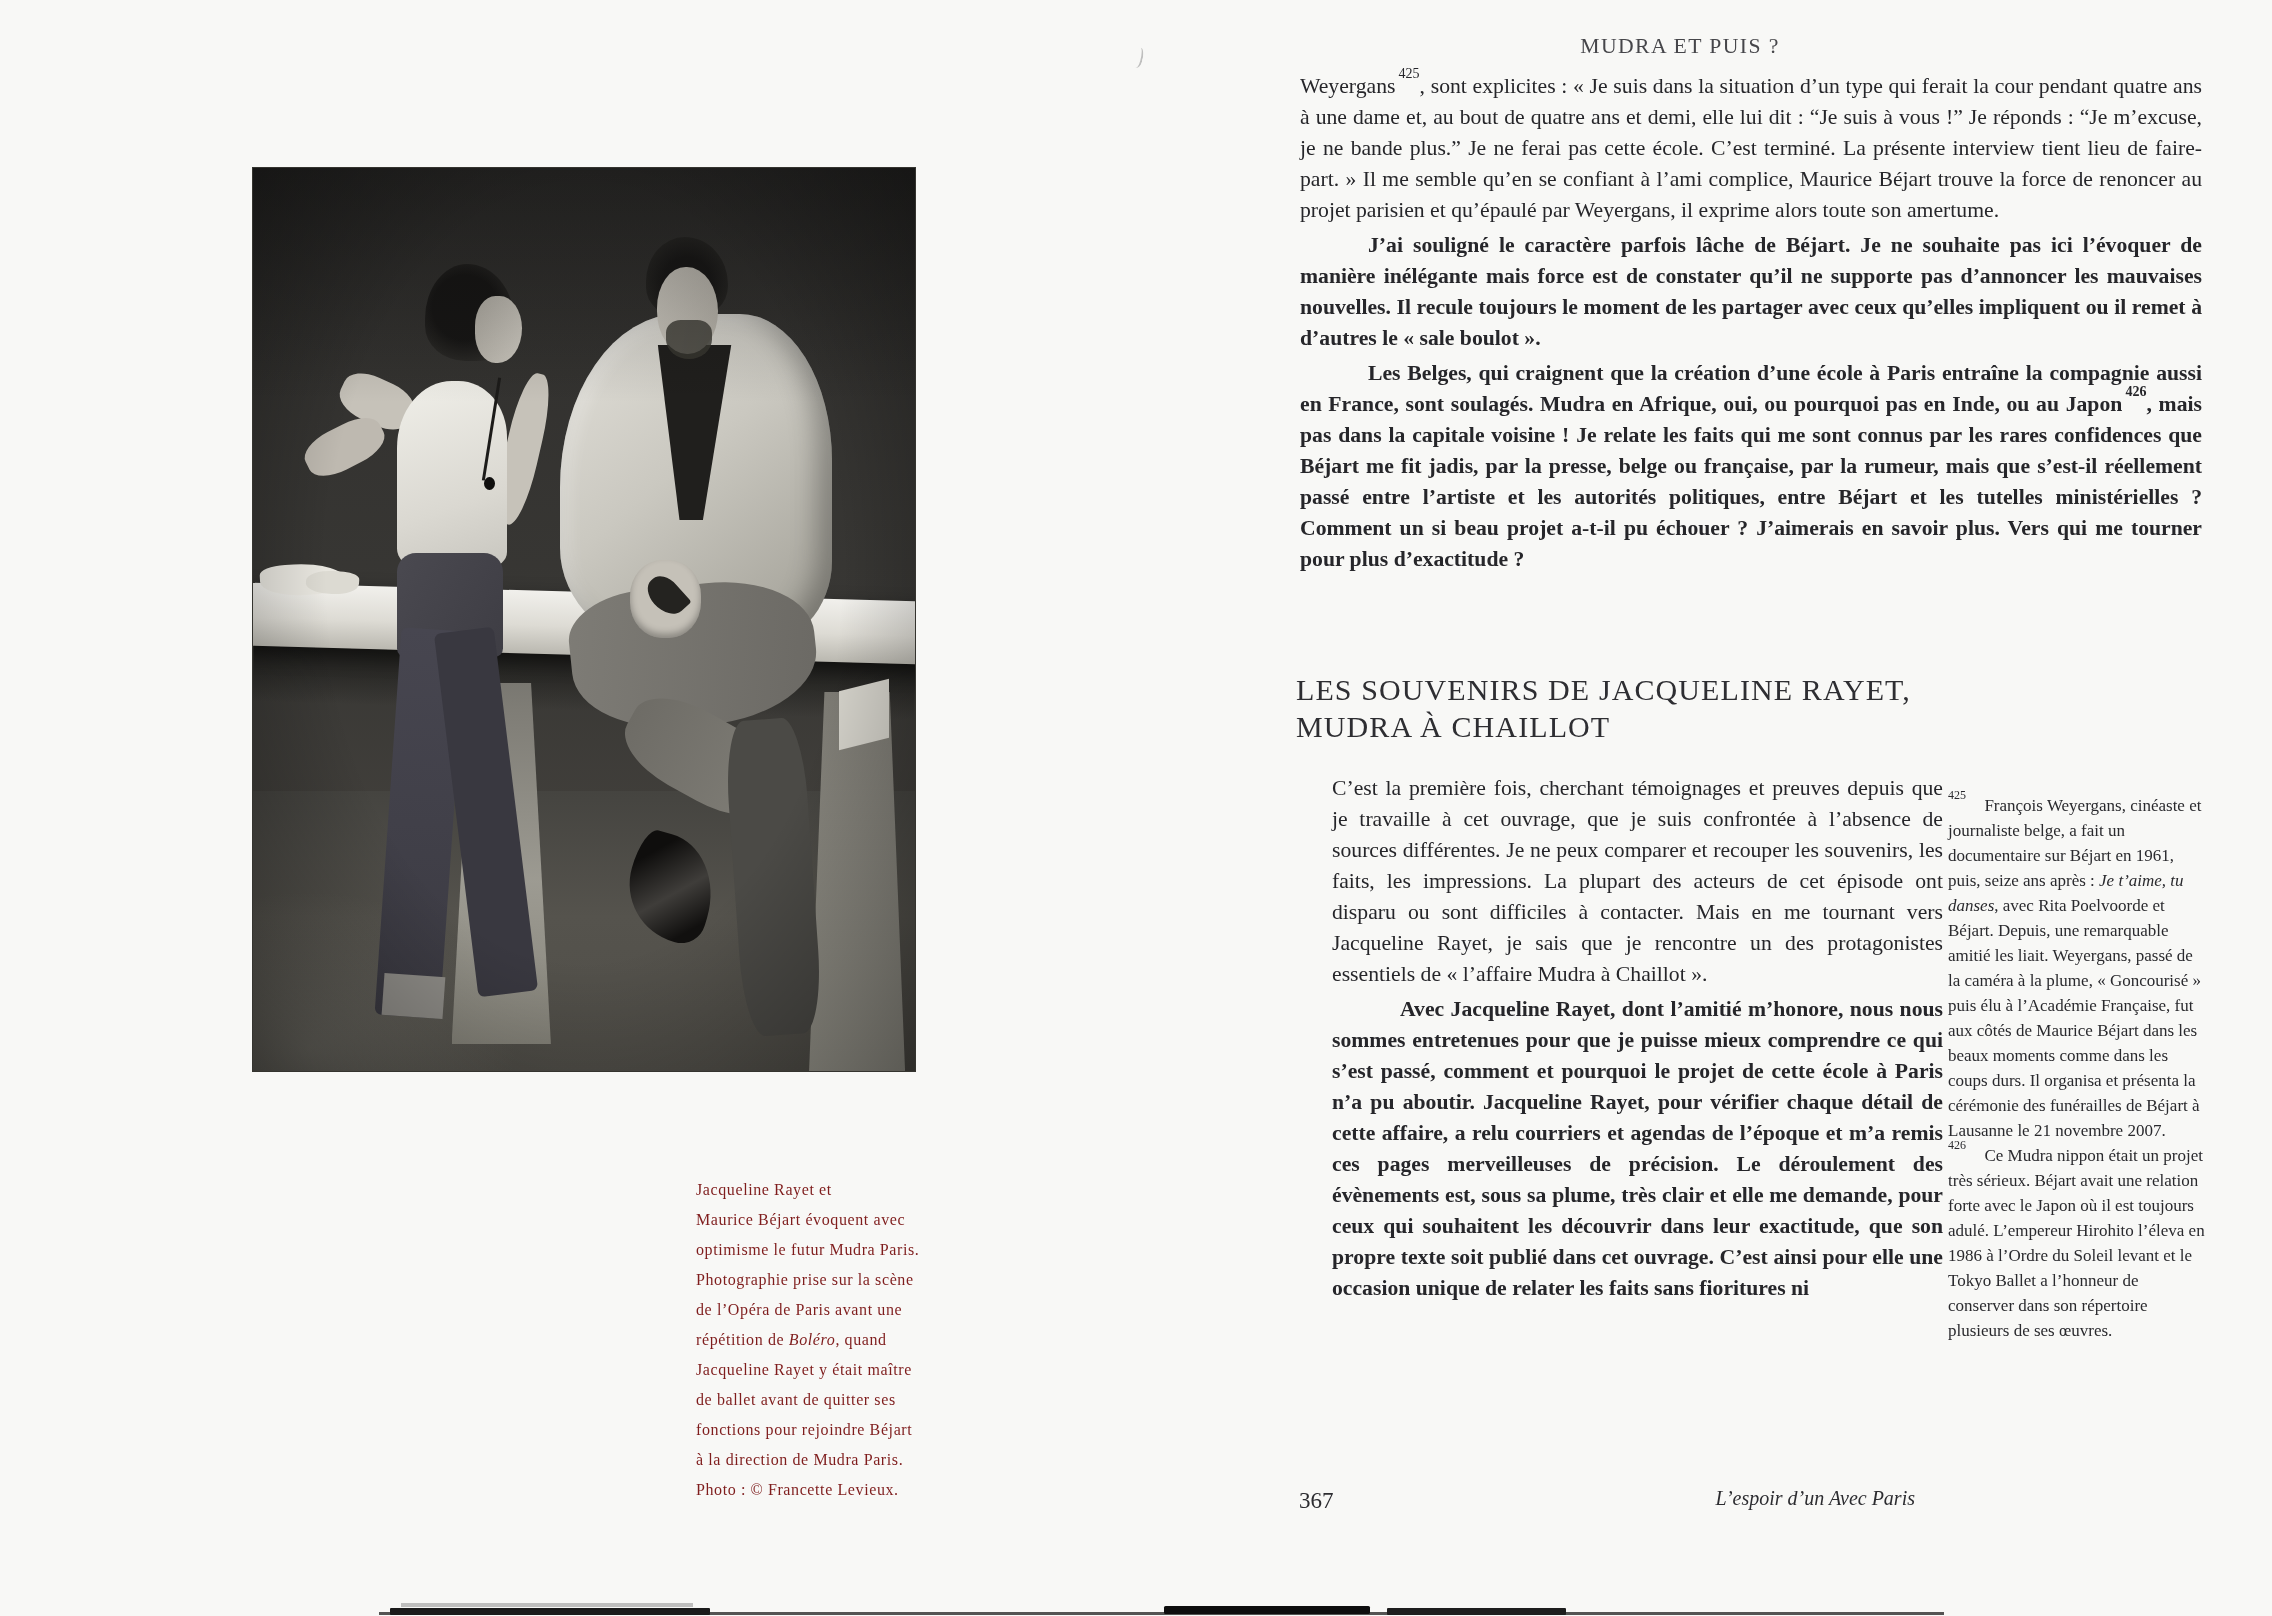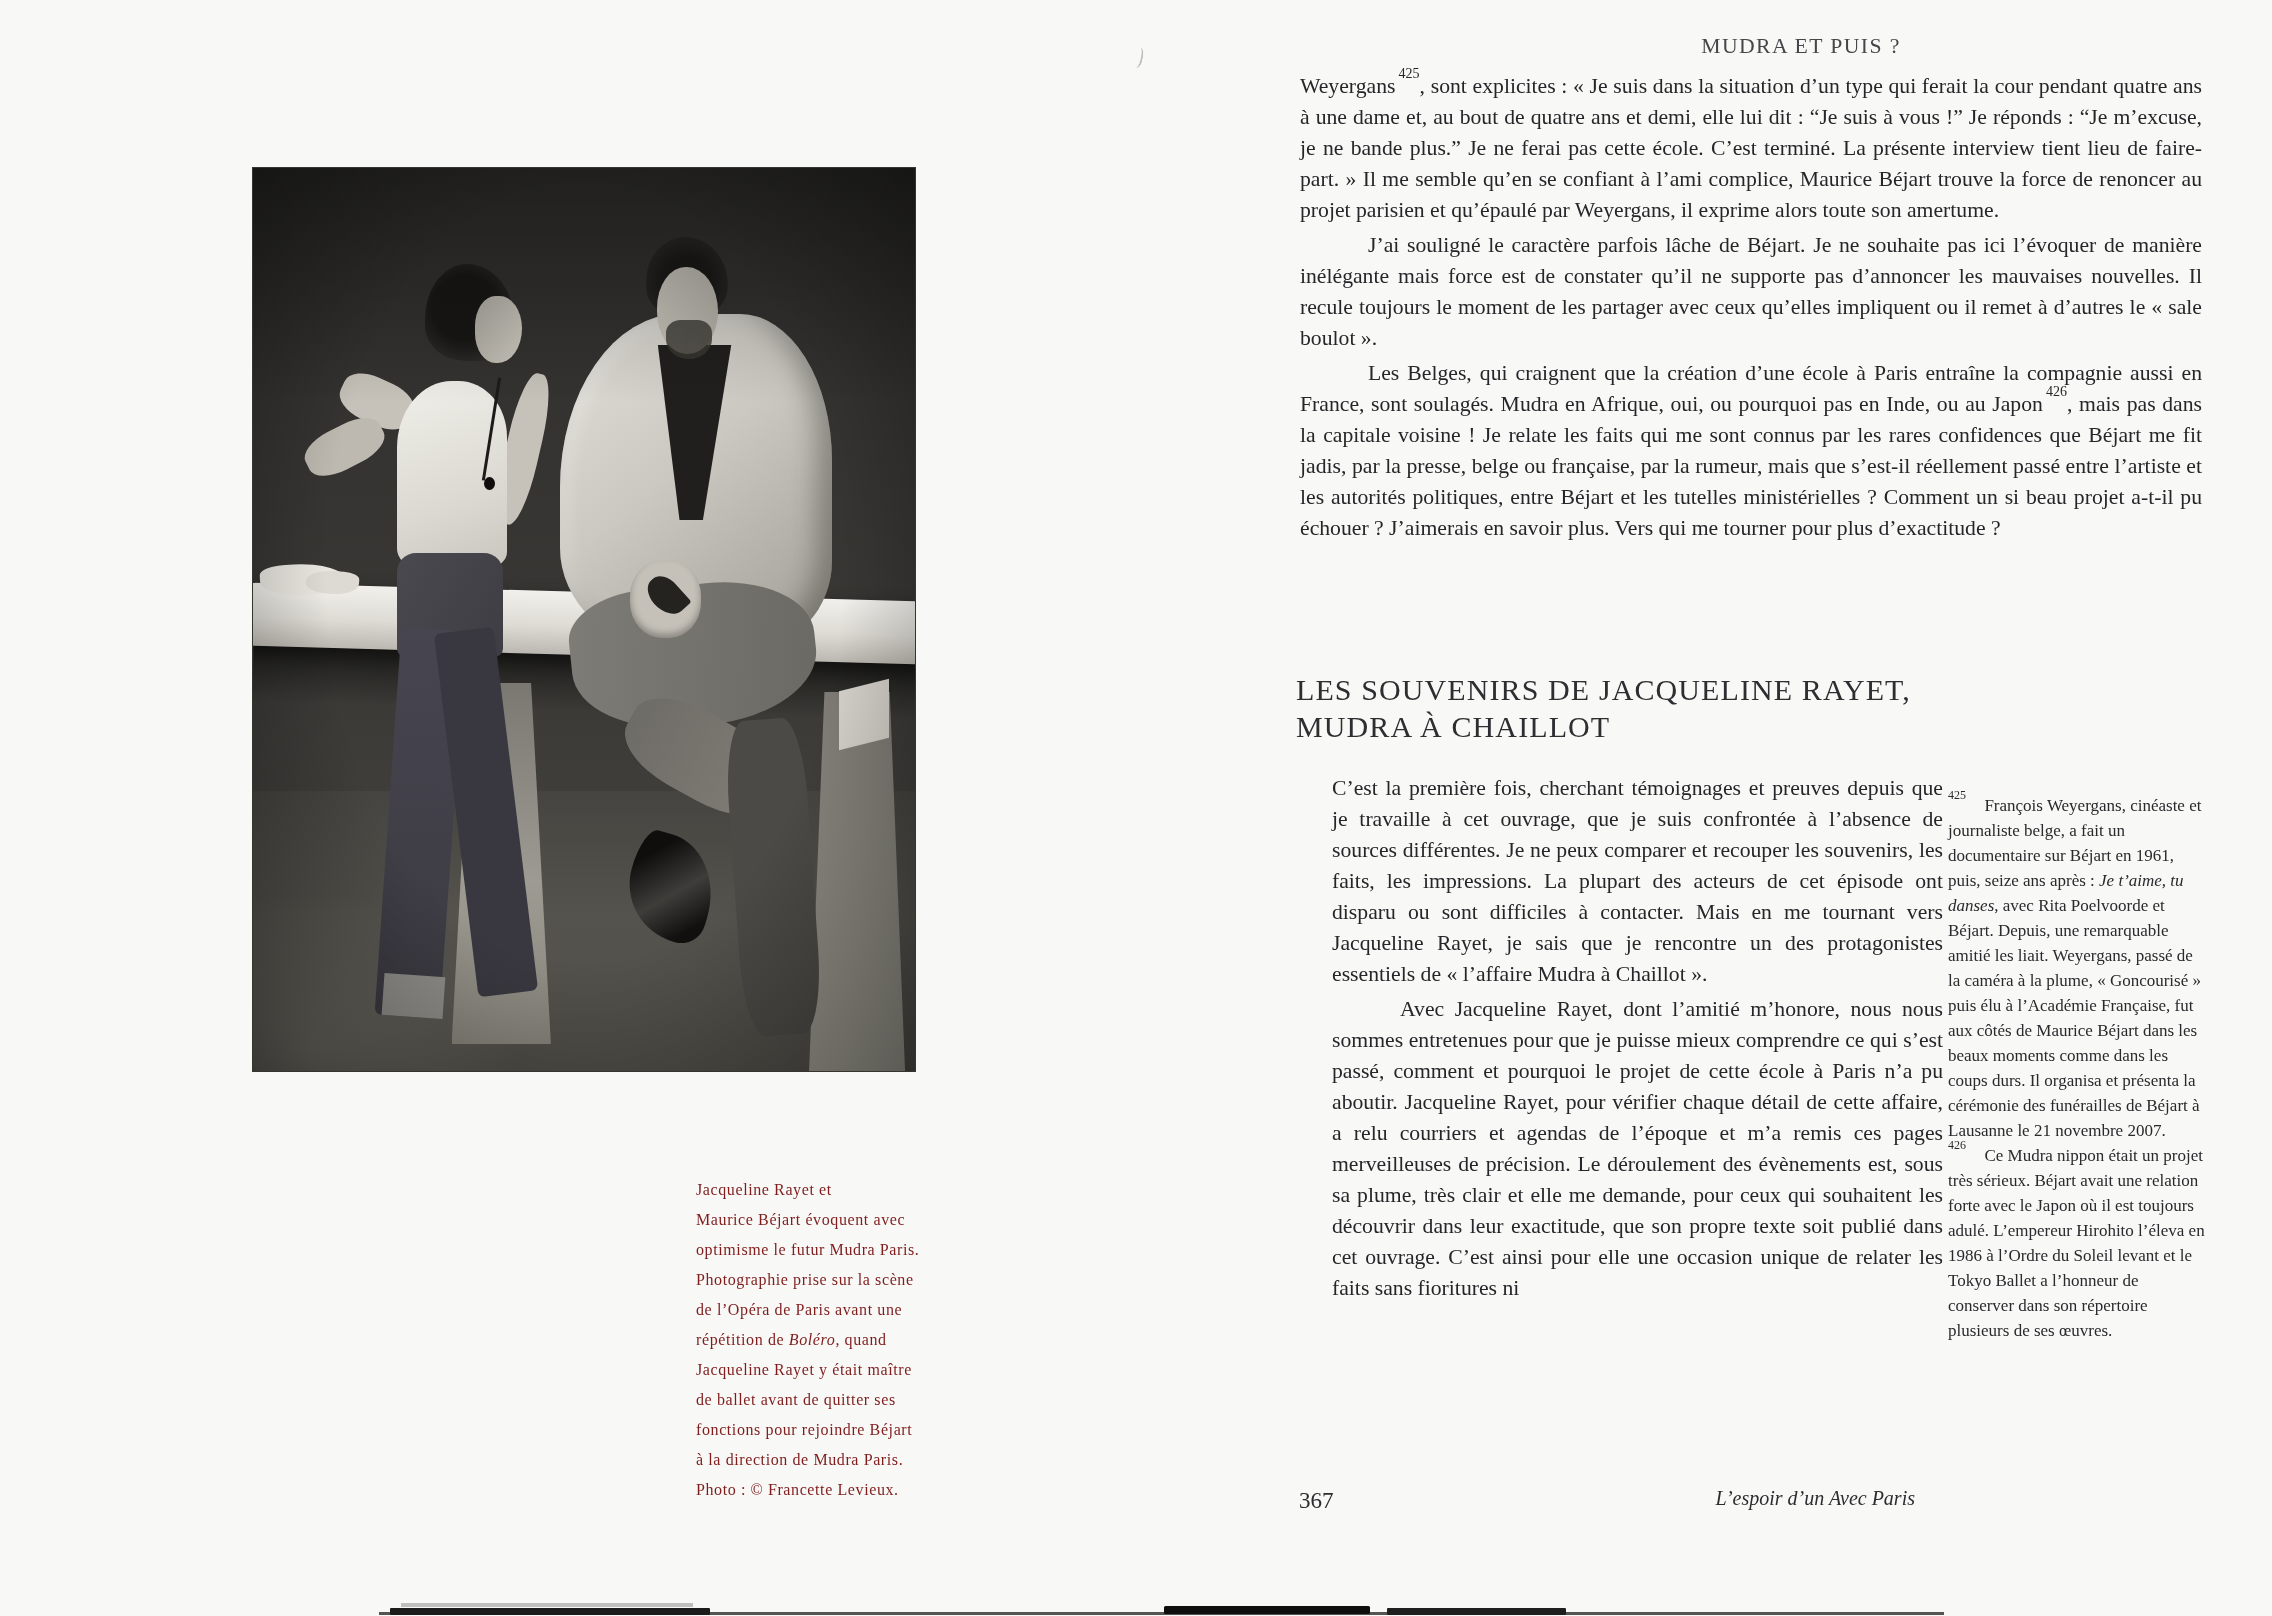--- a/index.html
+++ b/index.html
@@ -53,27 +53,27 @@
   .ph-m-hole{left:60.2%;top:45%;width:4.4%;height:4.8%;background:#242320;border-radius:52% 52% 10% 62%;transform:rotate(-42deg);}
   .ph-vignette{left:0;top:0;width:100%;height:100%;background:linear-gradient(180deg,rgba(8,8,8,.38),rgba(8,8,8,0) 26%),radial-gradient(ellipse at 50% 45%,rgba(0,0,0,0) 55%,rgba(0,0,0,.42));}
   
   .caption{
     position:absolute;left:696px;top:1175px;width:325px;
     font-size:16px;line-height:30px;letter-spacing:0.6px;
     color:#7f1d1d;white-space:pre-line;
   }
   
   .running-head{
-    position:absolute;left:1801px;top:34px;transform:translateX(-50%);
+    position:absolute;left:1680px;top:34px;transform:translateX(-50%);
     font-size:21.7px;letter-spacing:1.4px;color:#46464a;white-space:nowrap;
   }
   .block1{position:absolute;left:1296px;top:67px;width:910px;
     font-size:21.7px;line-height:31px;text-align:justify;hyphens:auto;}
   .block1 p,.narrowcol p{margin:4px;}
-  .indent{text-indent:68px;}
+  .indent{text-indent:68px;font-weight:bold;}
   .supref{font-size:14px;position:relative;top:-7px;line-height:0;margin-left:3.2px;}
   .section-heading{
     position:absolute;left:1296px;top:671px;margin:0;
     font-size:30px;line-height:37px;font-weight:normal;letter-spacing:1.1px;
     color:#2e2e32;white-space:pre-line;
   }
   .narrowcol{position:absolute;left:1328px;top:769px;width:619px;
     font-size:21.7px;line-height:31px;text-align:justify;hyphens:auto;}
   .sidenotes{position:absolute;left:1948px;top:793px;width:259px;
     font-size:17px;line-height:25px;color:#2a2a2e;}

